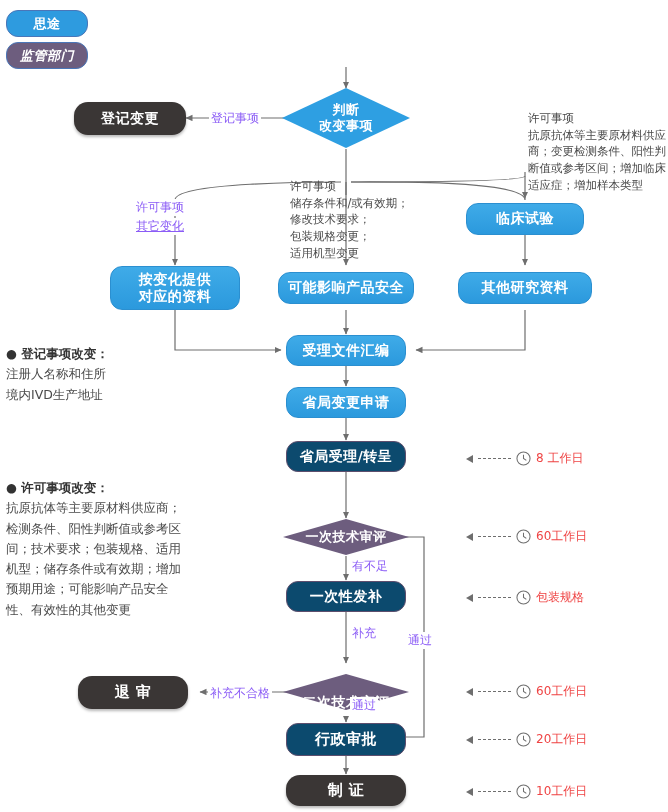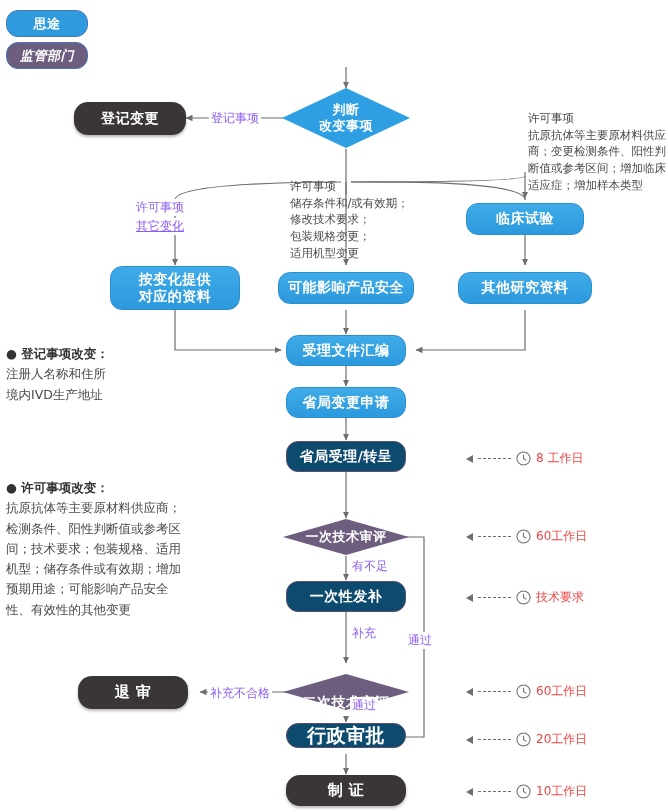--- a/index.html
+++ b/index.html
@@ -170,21 +170,21 @@
     </svg>
     <div class="dlabel" style="font-size:14px;align-items:flex-end;">
       <span>二次技术审评</span>
     </div>
   </div>
 
   <div class="node pill-dark" style="left:78px;top:676px;width:110px;height:33px;font-size:15px;">
     <span>退 审</span>
   </div>
 
-  <div class="node rect-purple" style="left:286px;top:723px;width:120px;height:25px;font-size:19px;">
+  <div class="node rect-purple" style="left:286px;top:723px;width:120px;height:33px;font-size:15px;">
     <span>行政审批</span>
   </div>
 
   <div class="node pill-dark" style="left:286px;top:775px;width:120px;height:31px;font-size:15px;">
     <span>制 证</span>
   </div>
 
   <div class="edge-label" style="left:209px;top:110px;">
     <span>登记事项</span>
   </div>
@@ -262,21 +262,21 @@
     <span>60工作日</span>
   </div>
 
   <div class="timing" style="left:466px;top:589px;">
     <span class="tri"></span>
     <span class="dash"></span>
     <svg class="clock" viewBox="0 0 16 16">
       <circle cx="8" cy="8" r="7" fill="none" stroke="#6e6e6e" stroke-width="1.1"></circle>
       <path d="M8,4 L8,8 L11,10" fill="none" stroke="#6e6e6e" stroke-width="1.1"></path>
     </svg>
-    <span>技术要求</span>
+    <span>包装规格</span>
   </div>
 
   <div class="timing" style="left:466px;top:683px;">
     <span class="tri"></span>
     <span class="dash"></span>
     <svg class="clock" viewBox="0 0 16 16">
       <circle cx="8" cy="8" r="7" fill="none" stroke="#6e6e6e" stroke-width="1.1"></circle>
       <path d="M8,4 L8,8 L11,10" fill="none" stroke="#6e6e6e" stroke-width="1.1"></path>
     </svg>
     <span>60工作日</span>

